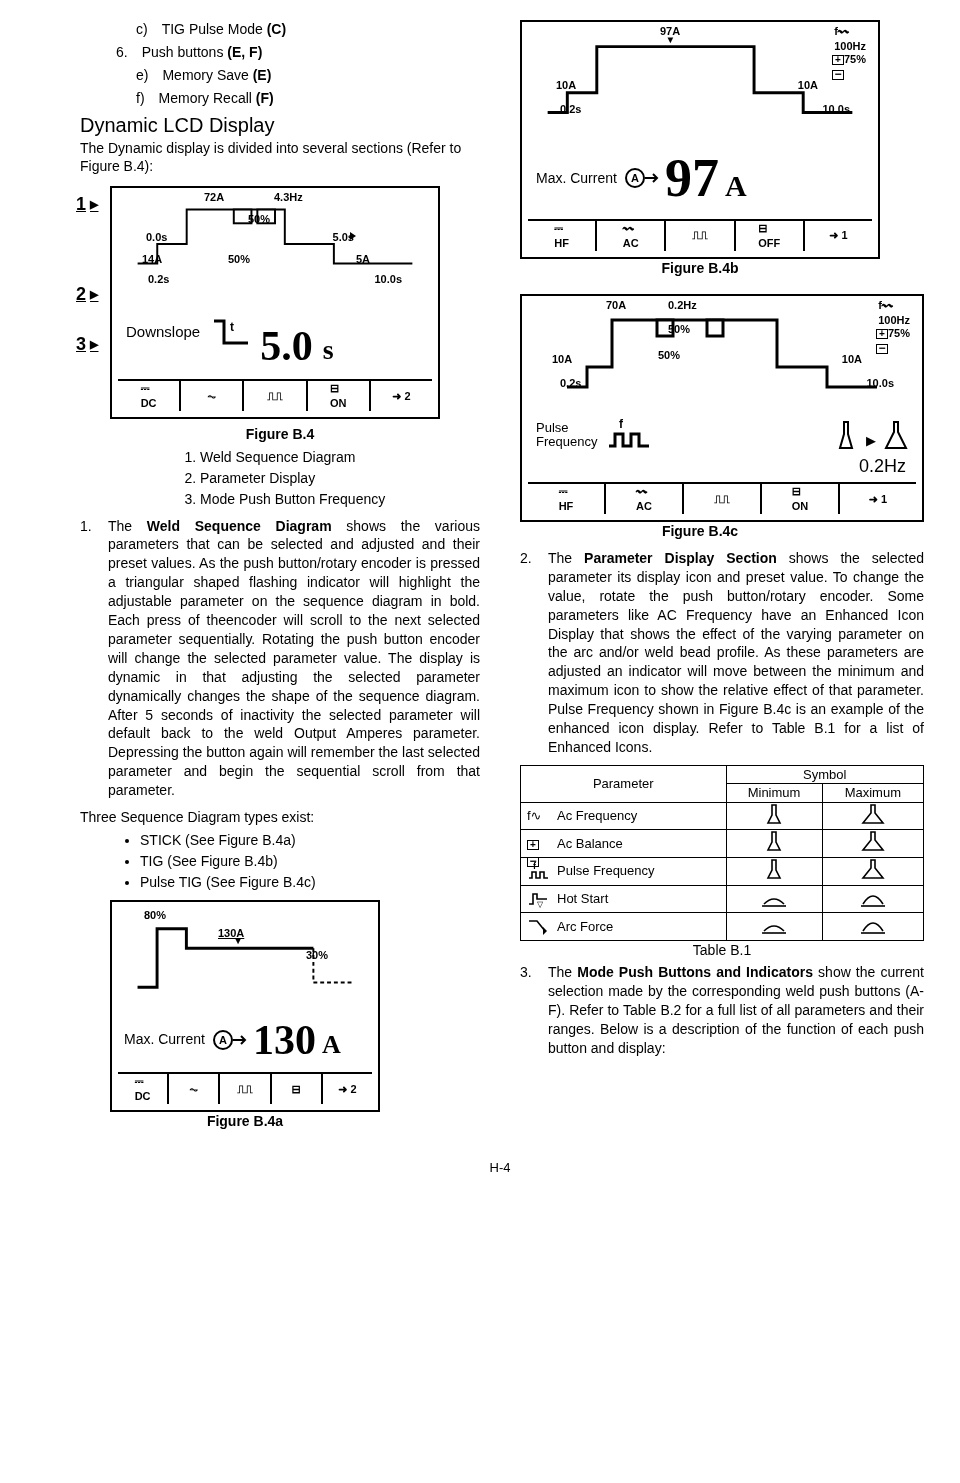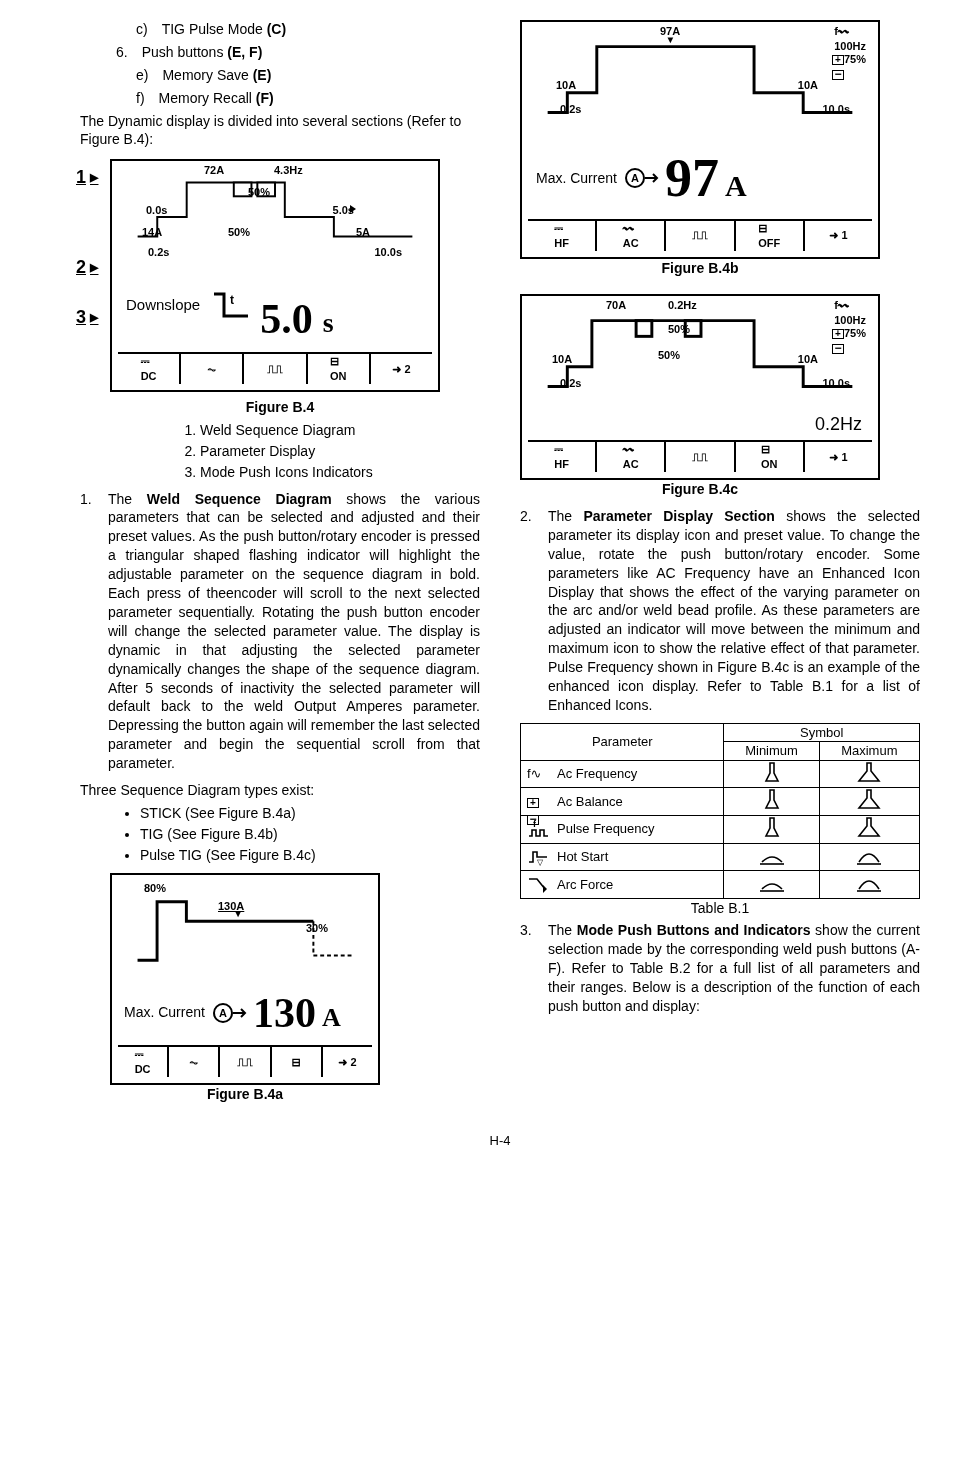--- a/index.html
+++ b/index.html
@@ -69,20 +69,21 @@
 <body>
 
 <div class="two-col">
 
   <div class="col-left">
     <p class="indent-2"><span>c) TIG Pulse Mode </span><span class="bold">(C)</span></p>
     <p class="indent-1"><span>6. Push buttons </span><span class="bold">(E, F)</span></p>
     <p class="indent-2"><span>e) Memory Save </span><span class="bold">(E)</span></p>
     <p class="indent-2"><span>f) Memory Recall </span><span class="bold">(F)</span></p>
 
+    <p class="heading">Dynamic LCD Display</p>
     <p>The Dynamic display is divided into several sections (Refer to Figure B.4):</p>
 
     <div style="position:relative; margin:10px 0 6px 30px;">
       <span class="arrow-lbl arrow-after" style="left:-34px; top:6px;">1</span>
       <span class="arrow-lbl arrow-after" style="left:-34px; top:96px;">2</span>
       <span class="arrow-lbl arrow-after" style="left:-34px; top:146px;">3</span>
 
       <div class="figbox" style="width:330px;">
         <div class="diagram-area" style="height:90px;">
           <svg class="seq" viewBox="0 0 320 90">
@@ -131,21 +132,21 @@
               <span>➜ 2</span>
             </div>
         </div>
       </div>
     </div>
 
     <p class="center bold">Figure B.4</p>
     <ol class="simple" style="margin-left:100px;">
       <li>Weld Sequence Diagram</li>
       <li>Parameter Display</li>
-      <li>Mode Push Icons Indicators</li>
+      <li>Mode Push Button Frequency</li>
     </ol>
 
     <div class="para-num">
       <span class="num">1.</span>
       <span class="txt"><span>The </span><span class="bold">Weld Sequence Diagram</span><span> shows the various parameters that can be selected and adjusted and their preset values.  As the push button/rotary encoder is pressed a triangular shaped flashing indicator will highlight the adjustable parameter on the sequence diagram in bold.  Each press of theencoder will scroll to the next selected parameter sequentially.  Rotating the push button encoder will change the selected parameter value.  The display is dynamic in that adjusting the selected parameter dynamically changes the shape of the sequence diagram.  After 5 seconds of inactivity the selected parameter will default back to the weld Output Amperes parameter.  Depressing the button again will remember the last selected parameter and begin the sequential scroll from that parameter.</span></span>
     </div>
 
     <p>Three Sequence Diagram types exist:</p>
     <ul class="dots">
       <li>STICK (See Figure B.4a)</li>
@@ -238,39 +239,55 @@
             <span style="white-space:pre;">⊟
 OFF</span>
           </div>
         <div>
             <span>➜ 1</span>
           </div>
       </div>
     </div>
     <p class="center bold" style="width:360px;">Figure B.4b</p>
 
-    <div class="figbox" style="width:360px; margin-top:16px;">
+    <div class="figbox" style="width:404px; margin-top:16px;">
       <div class="diagram-area" style="height:110px;">
         <svg class="seq" viewBox="0 0 350 110">
           <polyline points="20,85 40,85 40,65 65,65 65,18 230,18 230,65 280,65 280,85 330,85" fill="none" stroke="#000" stroke-width="3"></polyline>
 
           <rect x="110" y="18" width="16" height="16" fill="#fff" stroke="#000" stroke-width="3"></rect>
           <rect x="160" y="18" width="16" height="16" fill="#fff" stroke="#000" stroke-width="3"></rect>
         </svg>
         <span class="label-small" style="position:absolute; left:78px; top:-4px;">70A</span>
         <span class="label-small" style="position:absolute; left:140px; top:-4px;">0.2Hz</span>
         <span class="label-small" style="position:absolute; left:140px; top:20px;">50%</span>
         <span class="label-small" style="position:absolute; left:130px; top:46px;">50%</span>
         <span class="label-small" style="position:absolute; left:24px; top:50px;">10A</span>
         <span class="label-small" style="position:absolute; right:54px; top:50px;">10A</span>
         <span class="label-small" style="position:absolute; left:32px; top:74px;">0.2s</span>
         <span class="label-small" style="position:absolute; right:22px; top:74px;">10.0s</span>
         <span class="label-small" style="position:absolute; right:6px; top:-4px;">f〰<br><span>100Hz</span></span>
         <span class="label-small" style="position:absolute; right:6px; top:24px;"><span class="box-plus">+</span><span>75%</span><br><span class="box-minus">−</span></span>
       </div>
+      <div style="display:flex; align-items:flex-end; padding:4px 8px; gap:8px;">
+        <span style="font-size:13px; white-space:pre; line-height:1.1;">Pulse
+Frequency</span>
+        <svg width="46" height="34">
+            <text x="14" y="12" font-size="12" font-weight="bold">f</text>
+            <polyline points="4,30 10,30 10,18 18,18 18,30 26,30 26,18 34,18 34,30 44,30" fill="none" stroke="#000" stroke-width="3"></polyline>
+          </svg>
+        <span style="flex:1;"></span>
+        <svg width="24" height="30">
+            <path d="M10 2 L14 2 L14 14 L18 28 L6 28 L10 14 Z" fill="none" stroke="#000" stroke-width="2"></path>
+          </svg>
+        <span style="font-size:13px;">▶</span>
+        <svg width="24" height="30">
+            <path d="M10 2 L14 2 L14 12 L22 28 L2 28 L10 12 Z" fill="none" stroke="#000" stroke-width="2"></path>
+          </svg>
+      </div>
       <div style="text-align:right; padding:0 10px 4px 0; font-size:18px;">0.2Hz</div>
       <div class="flex-bands">
         <div>
             <span style="white-space:pre;">⎓
 HF</span>
           </div>
         <div>
             <span style="white-space:pre;">〰
 AC</span>
           </div>

